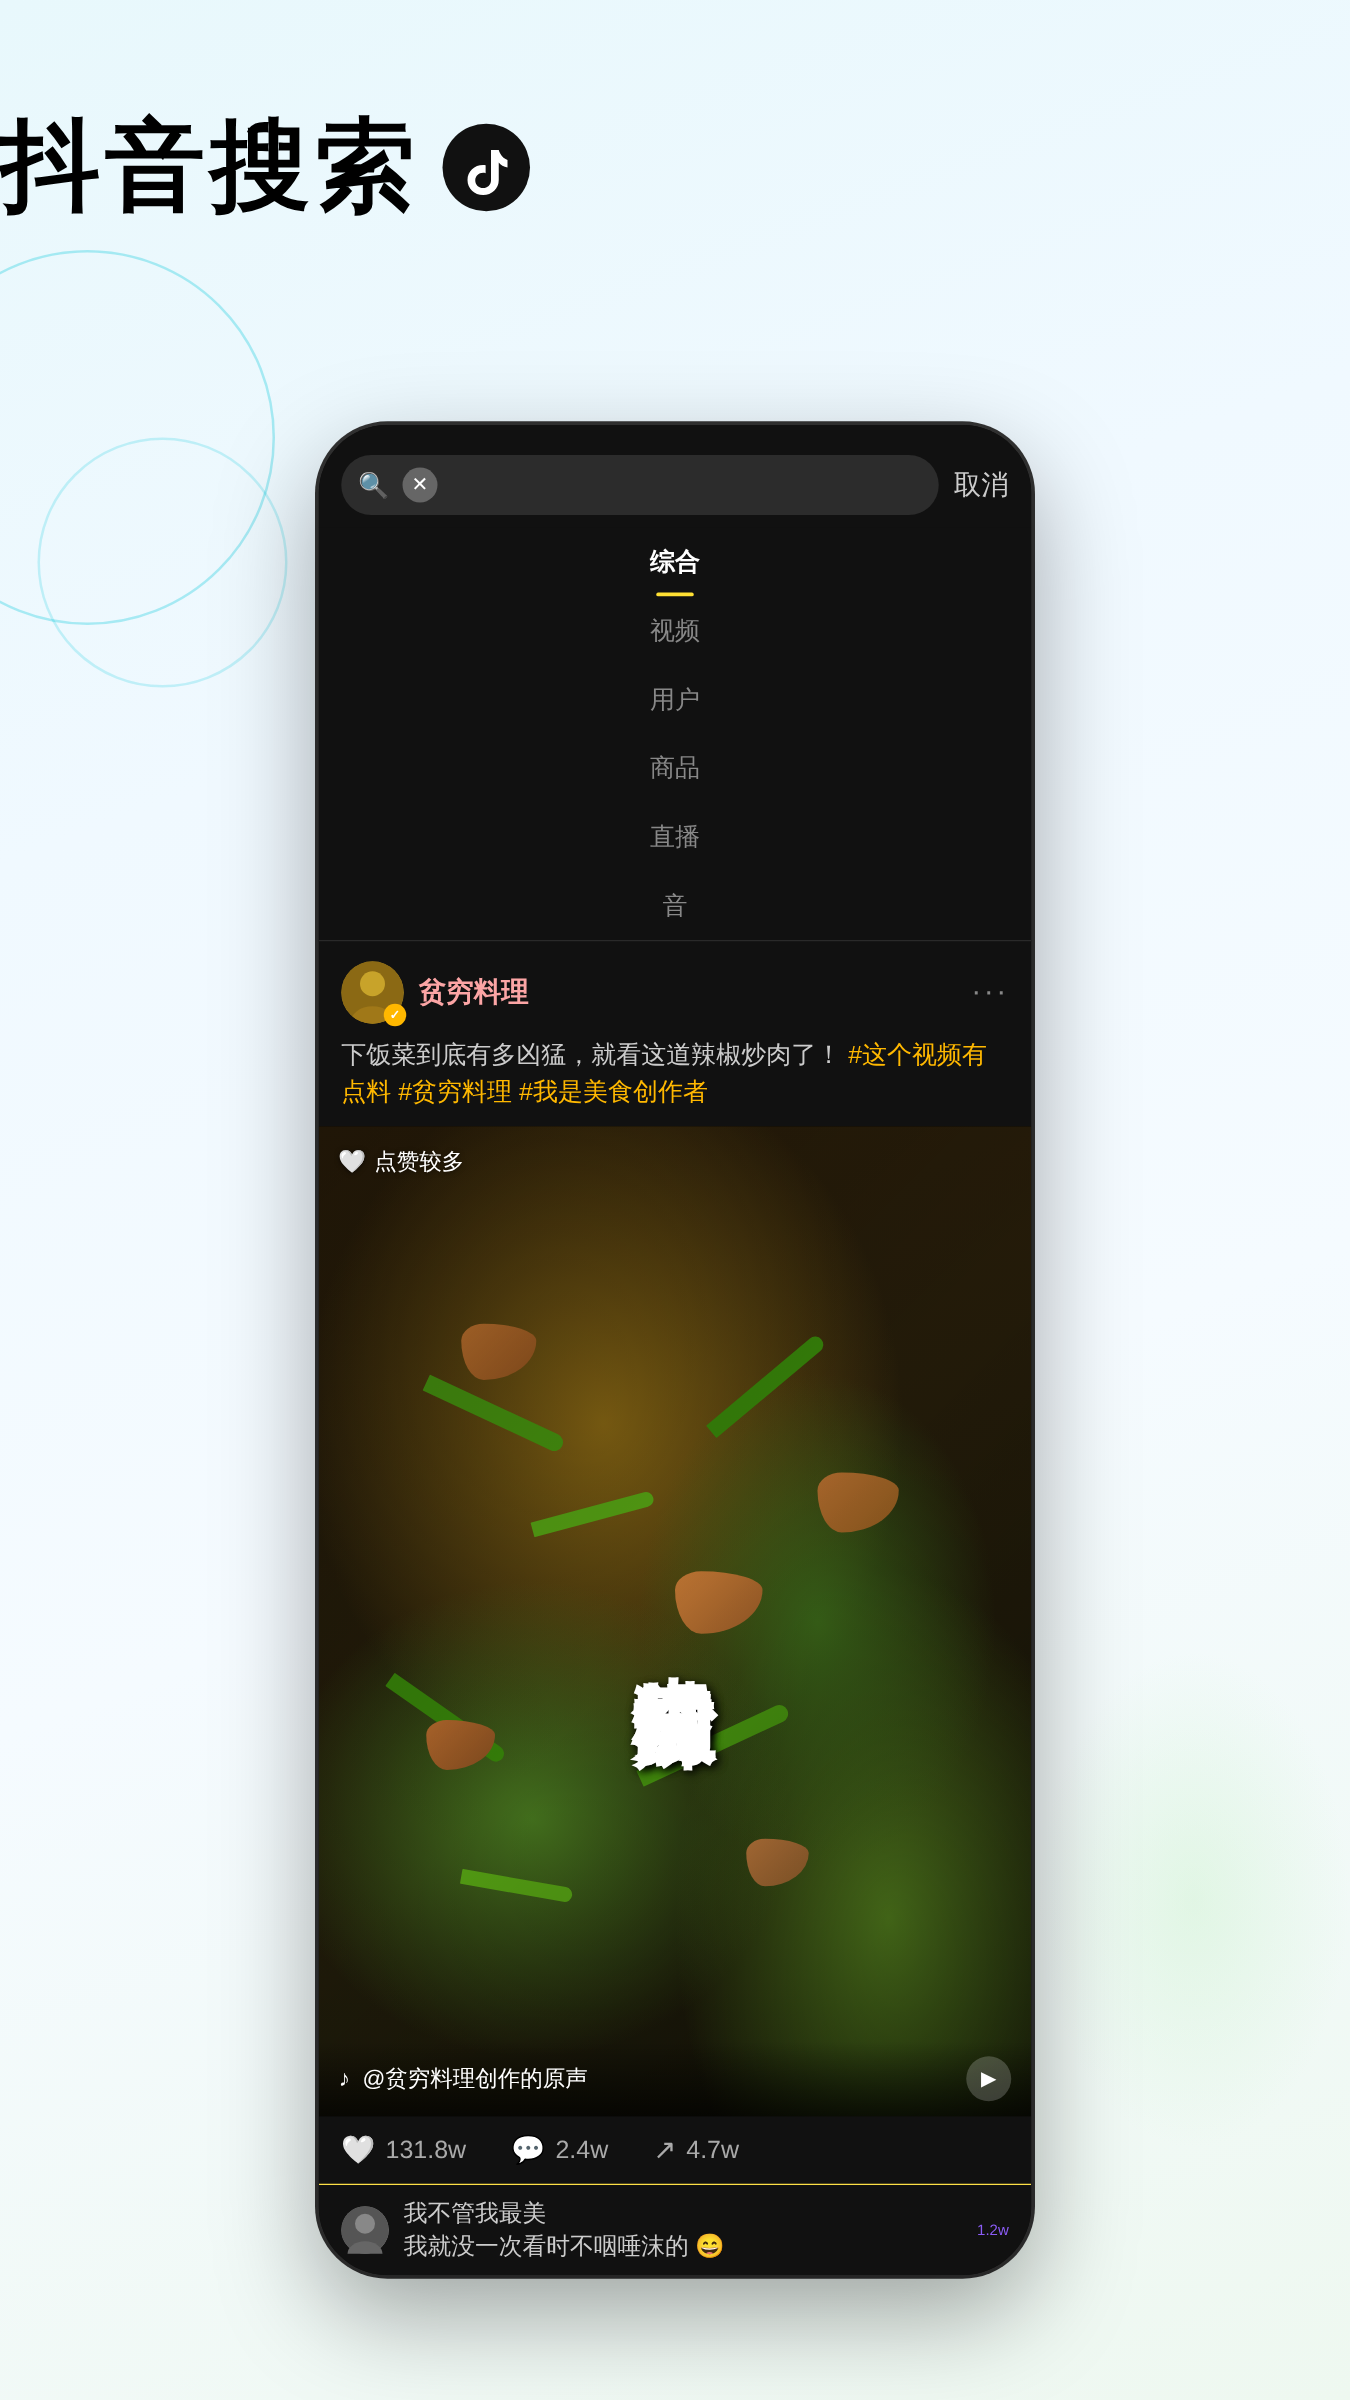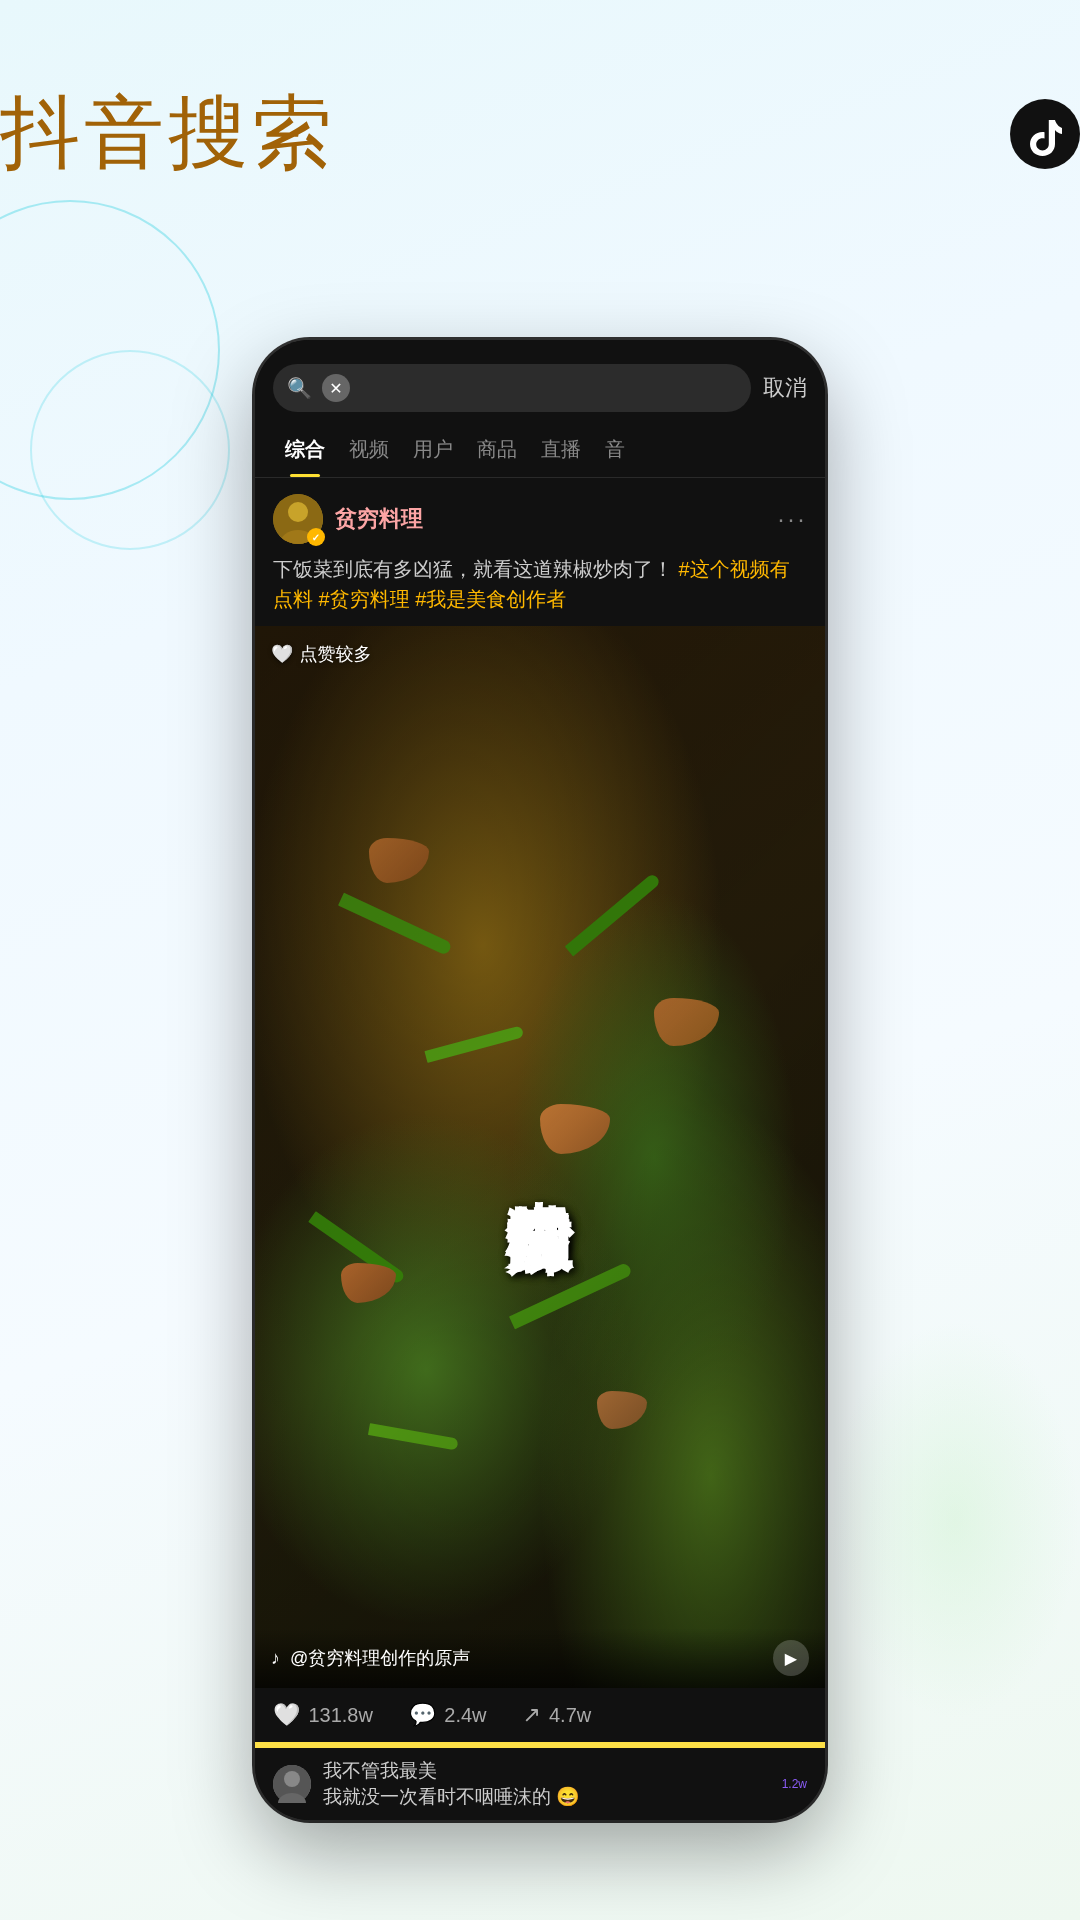--- a/index.html
+++ b/index.html
@@ -44,26 +44,26 @@
     .header-section {
       text-align: center;
       padding-top: 80px;
       padding-bottom: 40px;
       position: relative;
       z-index: 2;
     }
 
     .main-title {
       font-size: 80px;
-      font-weight: 400;
-      color: #a16207;
+      font-weight: 700;
+      color: #000000;
       letter-spacing: 4px;
       display: flex;
       align-items: center;
-      justify-content: space-between;
+      justify-content: flex-start;
       gap: 10px;
     }
 
     .tiktok-logo-badge {
       width: 70px;
       height: 70px;
       background: #111;
       border-radius: 50%;
       display: inline-flex;
       align-items: center;
@@ -162,20 +162,21 @@
     }
 
     
     .tabs-row {
       background: #111;
       display: flex;
       align-items: center;
       padding: 0 18px;
       border-bottom: 1px solid #2a2a2a;
       flex-shrink: 0;
+      flex-direction: column;
     }
 
     .tab-item {
       padding: 14px 12px;
       font-size: 20px;
       color: #888;
       cursor: pointer;
       position: relative;
       white-space: nowrap;
     }
@@ -414,21 +415,21 @@
       font-size: 22px;
     }
 
     
     .comment-preview-row {
       background: #111;
       padding: 10px 18px;
       display: flex;
       align-items: center;
       gap: 12px;
-      border-top: 6px solid #fde047;
+      border-top: 1px solid #fde047;
       flex-shrink: 0;
     }
 
     .commenter-avatar {
       width: 38px;
       height: 38px;
       border-radius: 50%;
       background: linear-gradient(135deg, #666, #999);
       display: flex;
       align-items: center;

